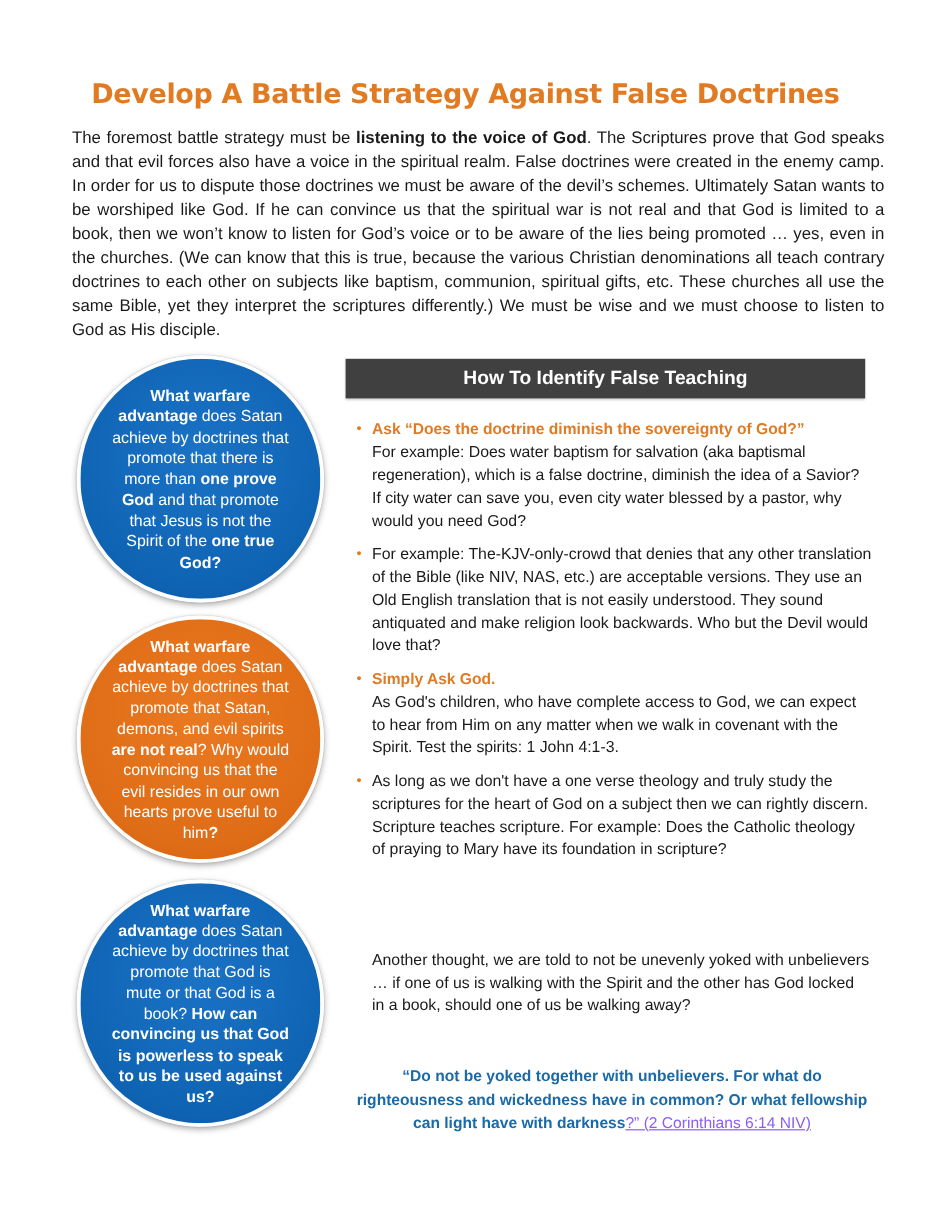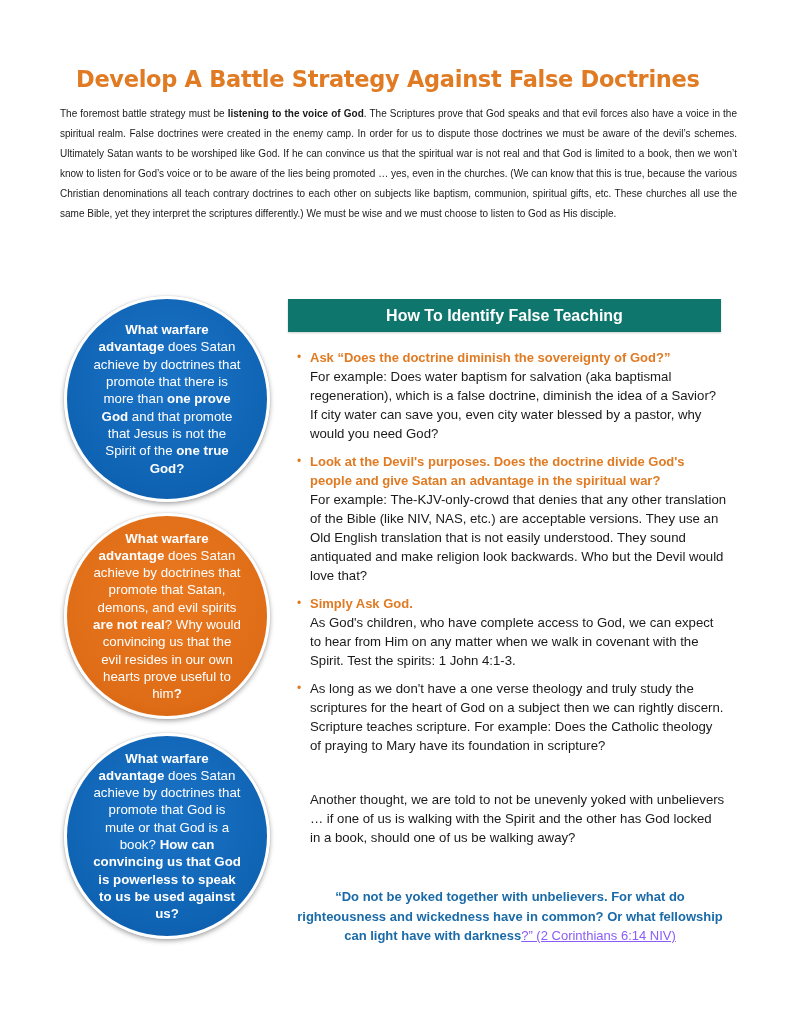--- a/index.html
+++ b/index.html
@@ -2,38 +2,38 @@
 <html><head>
 <meta charset="utf-8">
 <style>
   html, body { margin: 0; padding: 0; background: #ffffff; }
   body { width: 791px; height: 1023px; position: relative; overflow: hidden;
          font-family: "Liberation Sans", sans-serif; color: #1a1a1a; }
   .title { position: absolute; left: 60px; top: 50px; margin: 16px;
            font-family: "DejaVu Sans", sans-serif; font-weight: bold;
            font-size: 22.5px; color: #e07b24; letter-spacing: -0.3px; }
   .intro { position: absolute; left: 60px; top: 104px; width: 677px; margin: 0;
-           font-size: 10px; line-height: 20px; text-align: justify; color: #1a1a1a; }
+           font-size: 14px; line-height: 20px; text-align: justify; color: #1a1a1a; }
   .intro b { font-weight: bold; }
 
   .circle { position: absolute; border-radius: 50%; border: 3px solid #ffffff;
             box-shadow: 0 2px 5px rgba(0,0,0,0.35), 0 0 1px rgba(0,0,0,0.3);
             display: flex; align-items: center; justify-content: center;
             text-align: center; color: #ffffff; box-sizing: border-box;
             font-size: 13.3px; line-height: 17.3px; }
   .circle .inner { width: 150px; }
   .circle b { font-weight: bold; }
   .c-blue { background: radial-gradient(circle at 50% 40%, #1b73c6 0%, #0f63b3 70%, #0c58a2 100%); }
   .c-orange { background: radial-gradient(circle at 50% 40%, #ea7a22 0%, #df6c16 70%, #cf6211 100%); }
   #circle1 { left: 64px; top: 296px; width: 206px; height: 206px; }
   #circle2 { left: 64px; top: 513px; width: 206px; height: 206px; }
   #circle3 { left: 64px; top: 733px; width: 206px; height: 206px; }
 
   .panel-header { position: absolute; left: 288px; top: 299px; width: 433px; height: 33px;
-                  background: #0f766e; color: #ffffff; font-weight: bold; font-size: 16px;
+                  background: #404040; color: #ffffff; font-weight: bold; font-size: 16px;
                   display: flex; align-items: center; justify-content: center;
                   box-shadow: 0 1px 2px rgba(0,0,0,0.2); }
 
   .list { position: absolute; left: 297px; top: 348px; width: 430px; margin: 0; padding: 0; list-style: none; }
   .list li { position: relative; padding-left: 13px; margin-bottom: 9px; }
   .list li .bullet { position: absolute; left: 0; top: 0; color: #e07b24; font-size: 12px; line-height: 19px; }
   .list .head { display: block; color: #e07b24; font-weight: bold; font-size: 13px; line-height: 19px; }
   .list .body { display: block; font-size: 13.2px; line-height: 19px; color: #1a1a1a; }
   .extra { position: absolute; left: 310px; top: 790px; width: 415px; margin: 0;
            font-size: 13.2px; line-height: 19px; color: #1a1a1a; }
@@ -71,21 +71,20 @@
 <div class="panel-header">How To Identify False Teaching</div>
 
 <ul class="list">
   <li>
     <span class="bullet">•</span>
     <span class="head">Ask “Does the doctrine diminish the sovereignty of God?”</span>
     <span class="body">For example: Does water baptism for salvation (aka baptismal regeneration), which is a false doctrine, diminish the idea of a Savior?  If city water can save you, even city water blessed by a pastor, why would you need God?</span>
   </li>
   <li>
     <span class="bullet">•</span>
-    <span class="head">Look at the Devil's purposes. Does the doctrine divide God's people and give Satan an advantage in the spiritual war?</span>
     <span class="body">For example: The-KJV-only-crowd that denies that any other translation of the Bible (like NIV, NAS, etc.) are acceptable versions. They use an Old English translation that is not easily understood.  They sound antiquated and make religion look backwards. Who but the Devil would love that?</span>
   </li>
   <li>
     <span class="bullet">•</span>
     <span class="head">Simply Ask God.</span>
     <span class="body">As God's children, who have complete access to God, we can expect to hear from  Him on any matter when we walk in covenant with the Spirit.  Test the spirits: 1 John 4:1-3.</span>
   </li>
   <li>
     <span class="bullet">•</span>
     <span class="body">As long as we don't have a one verse theology and truly study the scriptures for the heart of God on a subject then we can rightly discern. Scripture  teaches scripture.  For example: Does the Catholic theology of praying to Mary have its foundation in scripture?</span>

